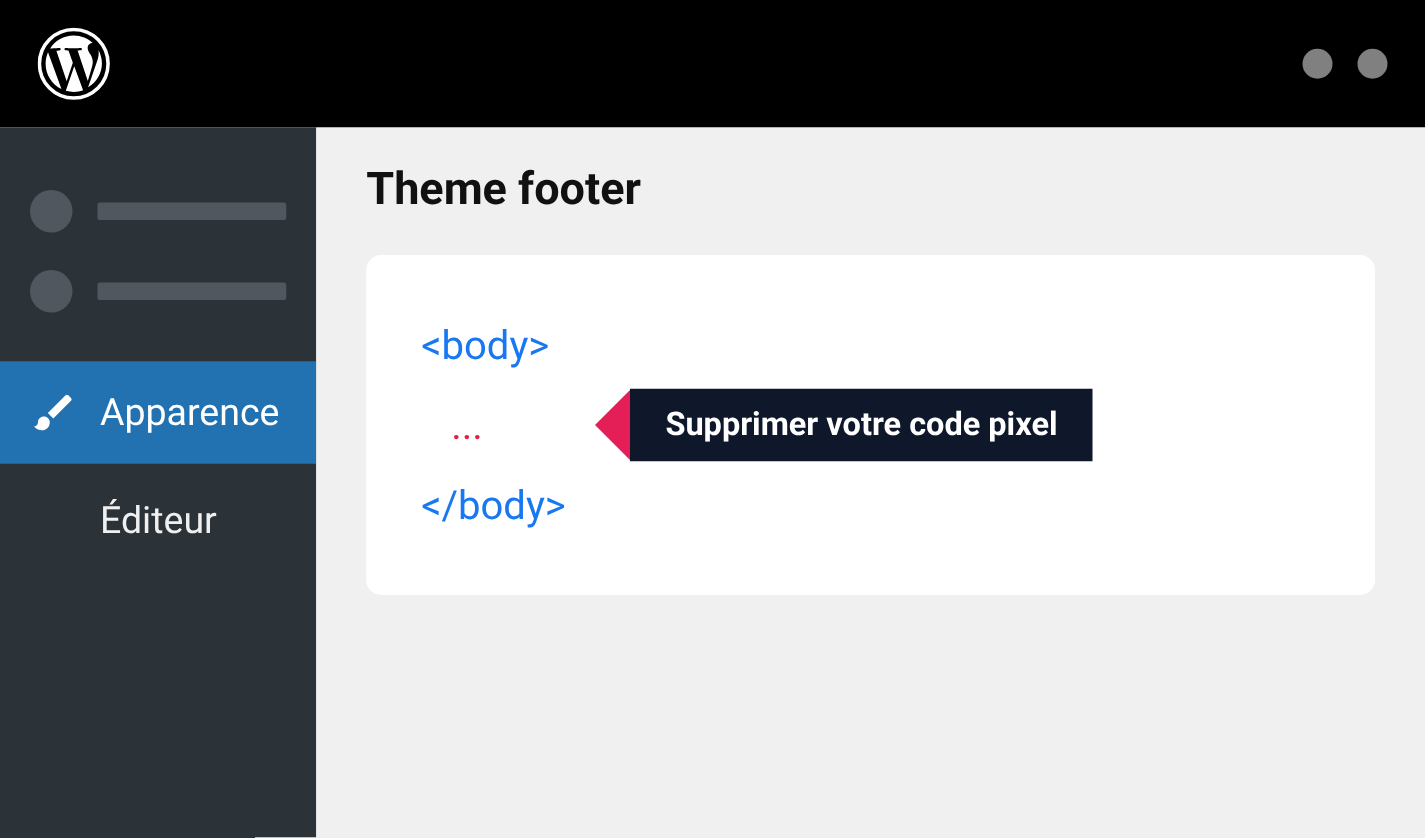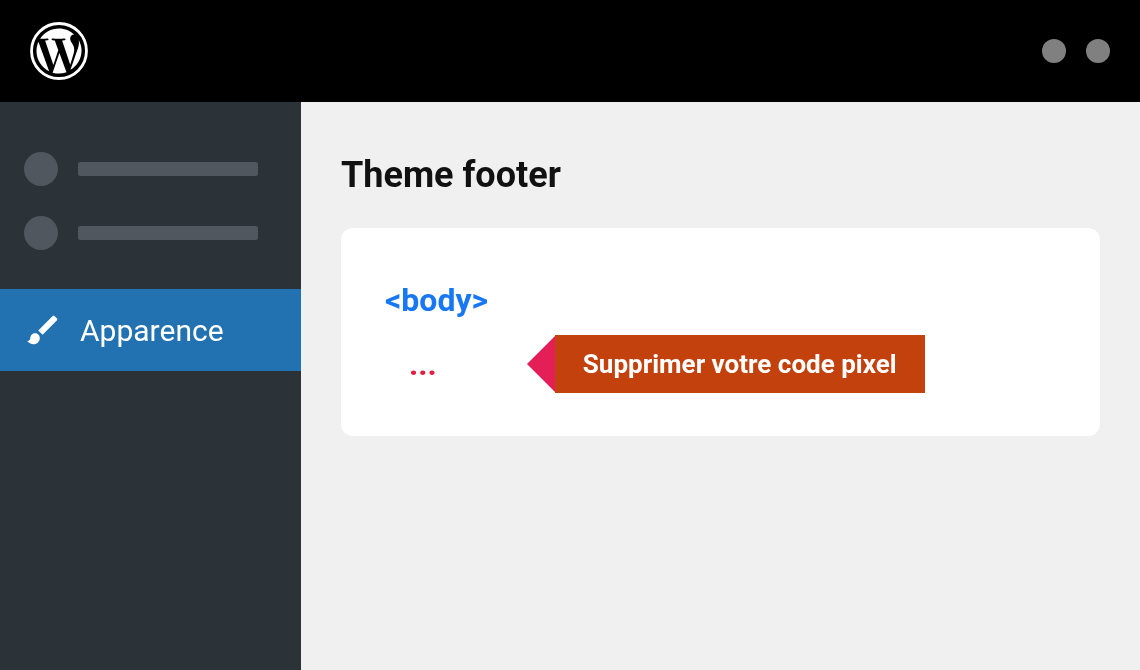--- a/index.html
+++ b/index.html
@@ -39,21 +39,21 @@
       width: 24px;
       height: 24px;
       border-radius: 50%;
       background: #808080;
     }
     .layout {
       display: flex;
       height: calc(670px - 102px);
     }
     .sidebar {
-      width: 301px;
+      width: 253px;
       background: #2c3338;
       color: #fff;
       padding-top: 35px;
     }
     .sb-item-placeholder {
       display: flex;
       align-items: center;
       gap: 20px;
       padding: 15px 24px;
     }
@@ -87,40 +87,40 @@
       flex-shrink: 0;
     }
     .sb-sub {
       font-size: 30px;
       color: #f0f0f0;
       padding: 28px 24px 26px 80px;
       font-weight: 400;
     }
     .main {
       flex: 1;
-      padding: 52px 40px;
+      padding: 28px 40px;
       background: #f0f0f0;
     }
     .page-title {
       font-size: 36px;
       font-weight: 700;
       color: #111;
       margin-bottom: 32px;
     }
     .code-panel {
       background: #fff;
       border-radius: 12px;
       padding: 40px 44px;
       position: relative;
       font-family: -apple-system, BlinkMacSystemFont, "Segoe UI", Roboto, sans-serif;
     }
     .code-line {
       font-size: 32px;
       line-height: 2;
-      font-weight: 700;
+      font-weight: 400;
     }
     .tag-blue {
       color: #1877f2;
     }
     .tag-red {
       color: #e41e3f;
     }
     .indent {
       padding-left: 24px;
     }
@@ -135,21 +135,21 @@
       position: relative;
     }
     .callout-arrow {
       width: 0;
       height: 0;
       border-top: 28px solid transparent;
       border-bottom: 28px solid transparent;
       border-right: 28px solid #e41e56;
     }
     .callout-body {
-      background: #c2410c;
+      background: #0f172a;
       color: #fff;
       font-size: 26px;
       font-weight: 700;
       padding: 14px 28px;
       white-space: nowrap;
     }
   </style>
 </head>
 <body>
 
@@ -174,29 +174,33 @@
     </div>
     <div class="sb-item-placeholder">
       <div class="sb-circle"></div>
       <div class="sb-line"></div>
     </div>
     <div class="sb-active">
       <svg viewBox="0 0 24 24">
         <path fill="#fff" d="M7,14c-1.66,0-3,1.34-3,3c0,1.31-1.16,2-2,2c0.92,1.22,2.49,2,4,2c2.21,0,4-1.79,4-4C10,15.34,8.66,14,7,14z M20.71,4.63 l-1.34-1.34c-0.39-0.39-1.02-0.39-1.41,0L9,12.25L11.75,15l8.96-8.96C21.1,5.65,21.1,5.02,20.71,4.63z"></path>
       </svg>
       <span>Apparence</span>
+    </div>
+    <div class="sb-sub">
+      <span>Éditeur</span>
     </div>
   </div>
 
   <div class="main">
     <h1 class="page-title">Theme footer</h1>
     <div class="code-panel">
       <div class="code-line tag-blue">&lt;body&gt;</div>
       <div class="code-row">
         <div class="code-line tag-red indent">...</div>
         <div class="callout">
           <div class="callout-arrow"></div>
           <div class="callout-body">Supprimer votre code pixel</div>
         </div>
       </div>
+      <div class="code-line tag-blue">&lt;/body&gt;</div>
     </div>
   </div>
 </div>
 
 </body></html>

